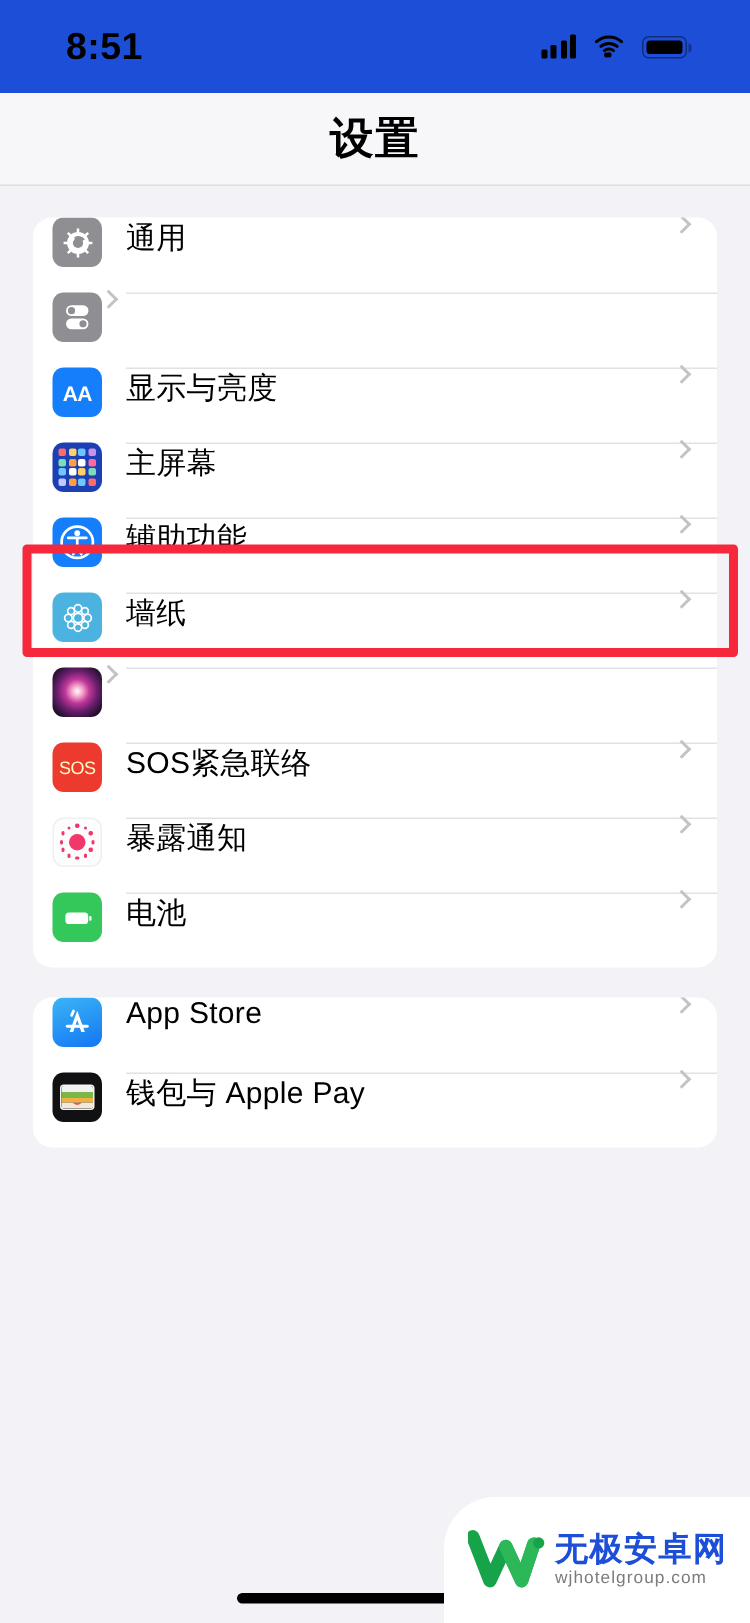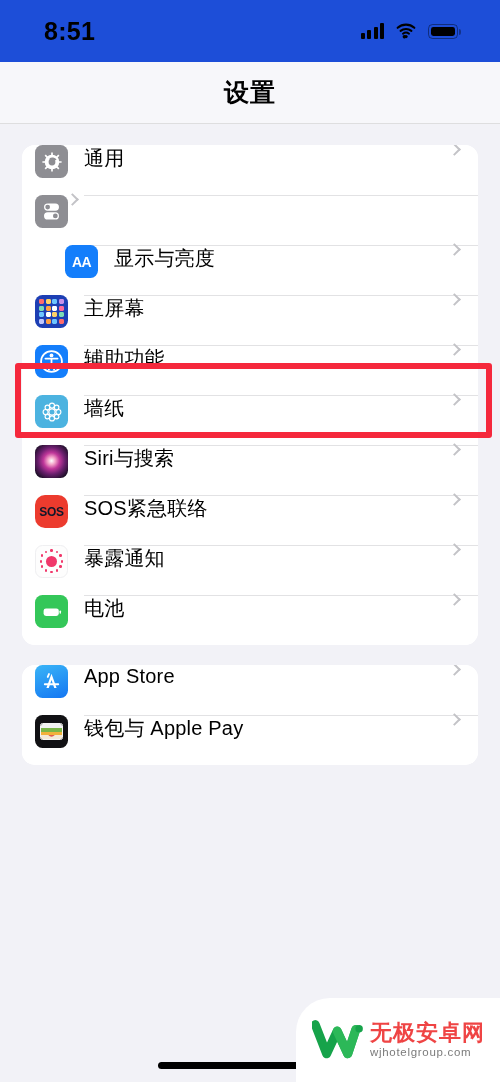--- a/index.html
+++ b/index.html
@@ -51,21 +51,21 @@
   .batt b{ display:block; height:100%; background:#000; border-radius:2.4px; }
 
   
   .navbar{
     background:#f7f7fa;
     height:62px;
     display:flex; align-items:center; justify-content:center;
     border-bottom:1px solid #dededf;
   }
   .navbar .title{
-    font-size:25px;
+    font-size:29px;
     font-weight:700;
     color:#000;
     letter-spacing:1px;
   }
 
   
   .content{
     padding:0 22px;
     position:relative;
   }
@@ -113,27 +113,27 @@
     width:9px; height:9px;
     border-right:2.3px solid #c3c3c7;
     border-top:2.3px solid #c3c3c7;
     transform:rotate(45deg);
     flex:0 0 auto;
   }
 
   
   .ic-gear{ background:#8e8e93; }
   .ic-cc{ background:#8e8e93; }
-  .ic-aa{ background:#147efb; color:#fff; font-size:14px; font-weight:600; letter-spacing:-.5px;margin-left:30px;}
+  .ic-aa{ background:#147efb; color:#fff; font-size:14px; font-weight:600; letter-spacing:-.5px;}
   .ic-home{ background:#1d3fb4; }
   .ic-acc{ background:#147efb; }
   .ic-wall{ background:#4cb3e0; }
   .ic-siri{ background:radial-gradient(circle at 50% 48%, #ffffff 0%, #f3a2c8 16%, #c0379a 34%, #6b1f6e 56%, #1b0f26 85%); }
   .ic-face{ background:#34c759; }
-  .ic-sos{ background:#ec3b2e; color:#0f172a; font-size:12px; font-weight:700; letter-spacing:-.3px;border-radius:10px;}
+  .ic-sos{ background:#ec3b2e; color:#fef9c3; font-size:12px; font-weight:400; letter-spacing:-.3px;}
   .ic-exp{ background:#fdfdfd; border:1px solid #efeff1;}
   .ic-batt{ background:#34c759; }
   .ic-priv{ background:#147efb; }
   .ic-appstore{ background:linear-gradient(160deg,#3ab5f7,#1476f2); }
   .ic-wallet{ background:#111114; }
   .ic-key{ background:#8e8e93; }
 
   .home-grid{
     width:25px; height:25px;
     display:grid;
@@ -197,21 +197,21 @@
     border-top-left-radius:34px;
     display:flex;
     align-items:center;
     gap:6px;
     padding-left:16px;
     z-index:20;
   }
   .wm-logo{ width:52px; height:40px; flex:0 0 52px; }
   .wm-text{ display:flex; flex-direction:column; line-height:1.12; }
   .wm-cn{
-    font-size:22px; font-weight:700; color:#ef4444; letter-spacing:1px;
+    font-size:22px; font-weight:700; color:#1d4ed8; letter-spacing:1px;
   }
   .wm-url{
     font-size:11.5px; color:#7b7b7b; letter-spacing:.7px;
   }
 </style>
 </head>
 <body>
 
 <div class="statusbar">
   <div class="sb-time">8:51</div>
@@ -329,21 +329,20 @@
           <circle cx="7.4" cy="16.6" r="2.3"></circle>
           <circle cx="16.6" cy="16.6" r="2.3"></circle>
         </svg>
       </div>
       <div class="label">墙纸</div>
       <div class="chev"></div>
     </div>
 
     <div class="row">
       <div class="ico ic-siri"></div>
-      <div class="label">Siri与搜索</div>
       <div class="chev"></div>
     </div>
 
 
     <div class="row">
       <div class="ico ic-sos">SOS</div>
       <div class="label">SOS紧急联络</div>
       <div class="chev"></div>
     </div>
 

